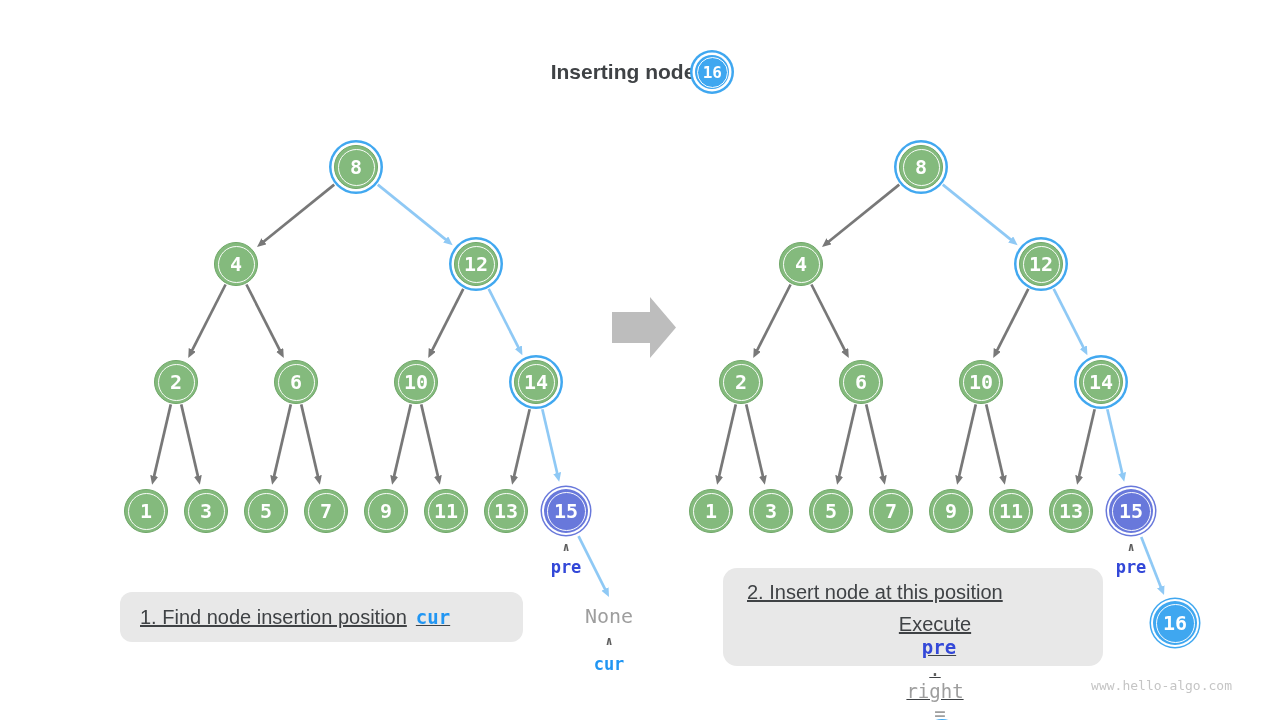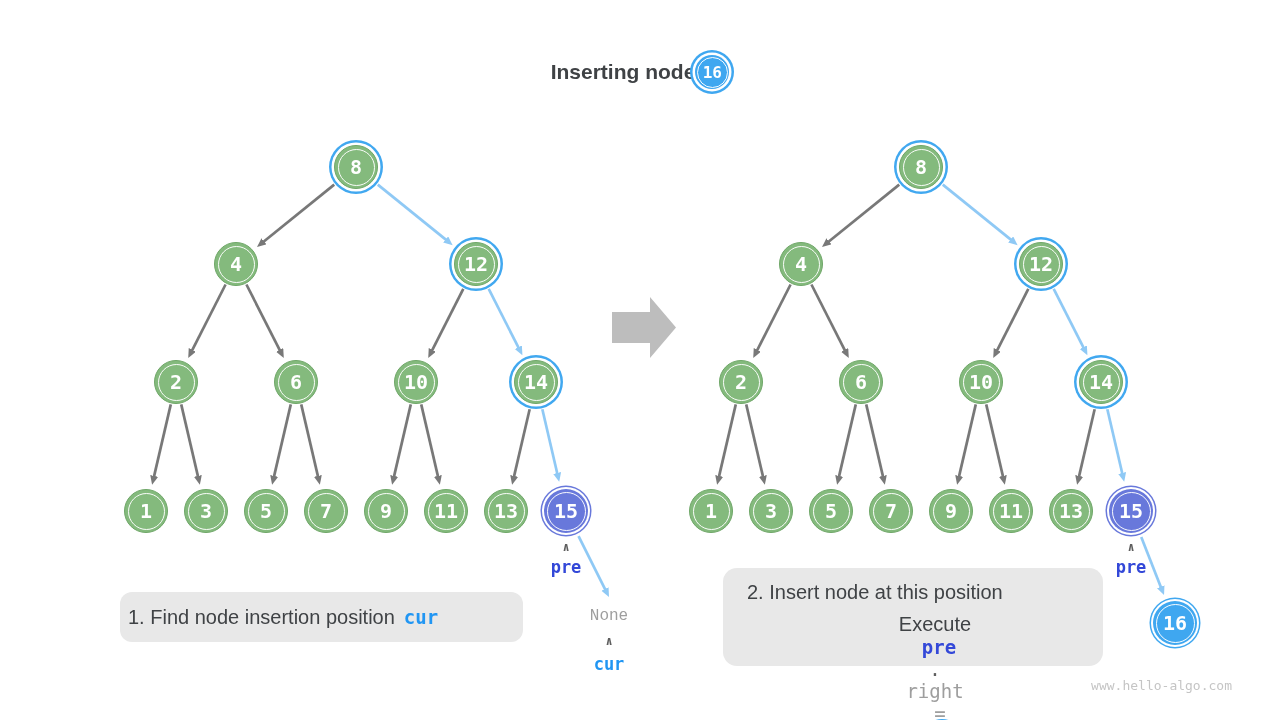--- a/index.html
+++ b/index.html
@@ -35,24 +35,24 @@
   .tnode.green{background:var(--green);border:1px solid var(--green-rim);}
   .tnode.visited{background:var(--green);border:1px solid var(--green-rim);
          box-shadow:0 0 0 2.5px #fff,0 0 0 5px var(--blue);}
   .tnode.purple{background:var(--purple);box-shadow:0 0 0 2px #fff,0 0 0 3.5px var(--purple);}
   .tnode.blue{background:var(--node-blue);box-shadow:0 0 0 2px #fff,0 0 0 3.5px var(--node-blue);}
   .lbl{position:absolute;transform:translate(-50%,-50%);white-space:nowrap;
        font-family:"DejaVu Sans Mono",monospace;}
   .lbl.caret{color:var(--caret-gray);font-size:12px;font-weight:700;}
   .lbl.pre{color:var(--code-indigo);font-size:17px;font-weight:700;}
   .lbl.cur{color:var(--code-blue);font-size:17px;font-weight:700;}
-  .lbl.none{color:var(--code-gray);font-size:16px;font-family:Liberation Mono, monospace;}
-  .caption{position:absolute;background:var(--caption-bg);color:var(--text-dark);}
+  .lbl.none{color:var(--code-gray);font-size:20px;}
+  .caption{position:absolute;background:var(--caption-bg);color:var(--text-dark);text-decoration:underline;}
   .caption-1{left:120px;top:592px;width:403px;height:50px;border-radius:12px;
-             display:flex;align-items:center;padding-left:8px;font-size:20px;}
+             display:flex;align-items:center;padding-left:20px;font-size:20px;}
   .caption-1 .code{margin-left:9px;font:700 19px "DejaVu Sans Mono",monospace;color:var(--code-blue);}
   .caption-2{left:723px;top:568px;width:380px;height:98px;border-radius:14px;
              padding:13px 0 0 24px;font-size:20px;}
   .caption-2 .line2{display:flex;align-items:center;margin:9px 0 0 20px;flex-direction:column;}
   .code-pre{font:700 19px "DejaVu Sans Mono",monospace;color:var(--code-indigo);margin-left:8px;}
   .code-dot{font:19px "DejaVu Sans Mono",monospace;color:#5F5F5F;}
   .code-gray{font:19px "DejaVu Sans Mono",monospace;color:var(--code-gray);}
   .caption-2 .badge{margin-left:14px;}
   .watermark{position:absolute;right:48px;top:678px;font:13px "DejaVu Sans Mono",monospace;
              color:var(--watermark);}

